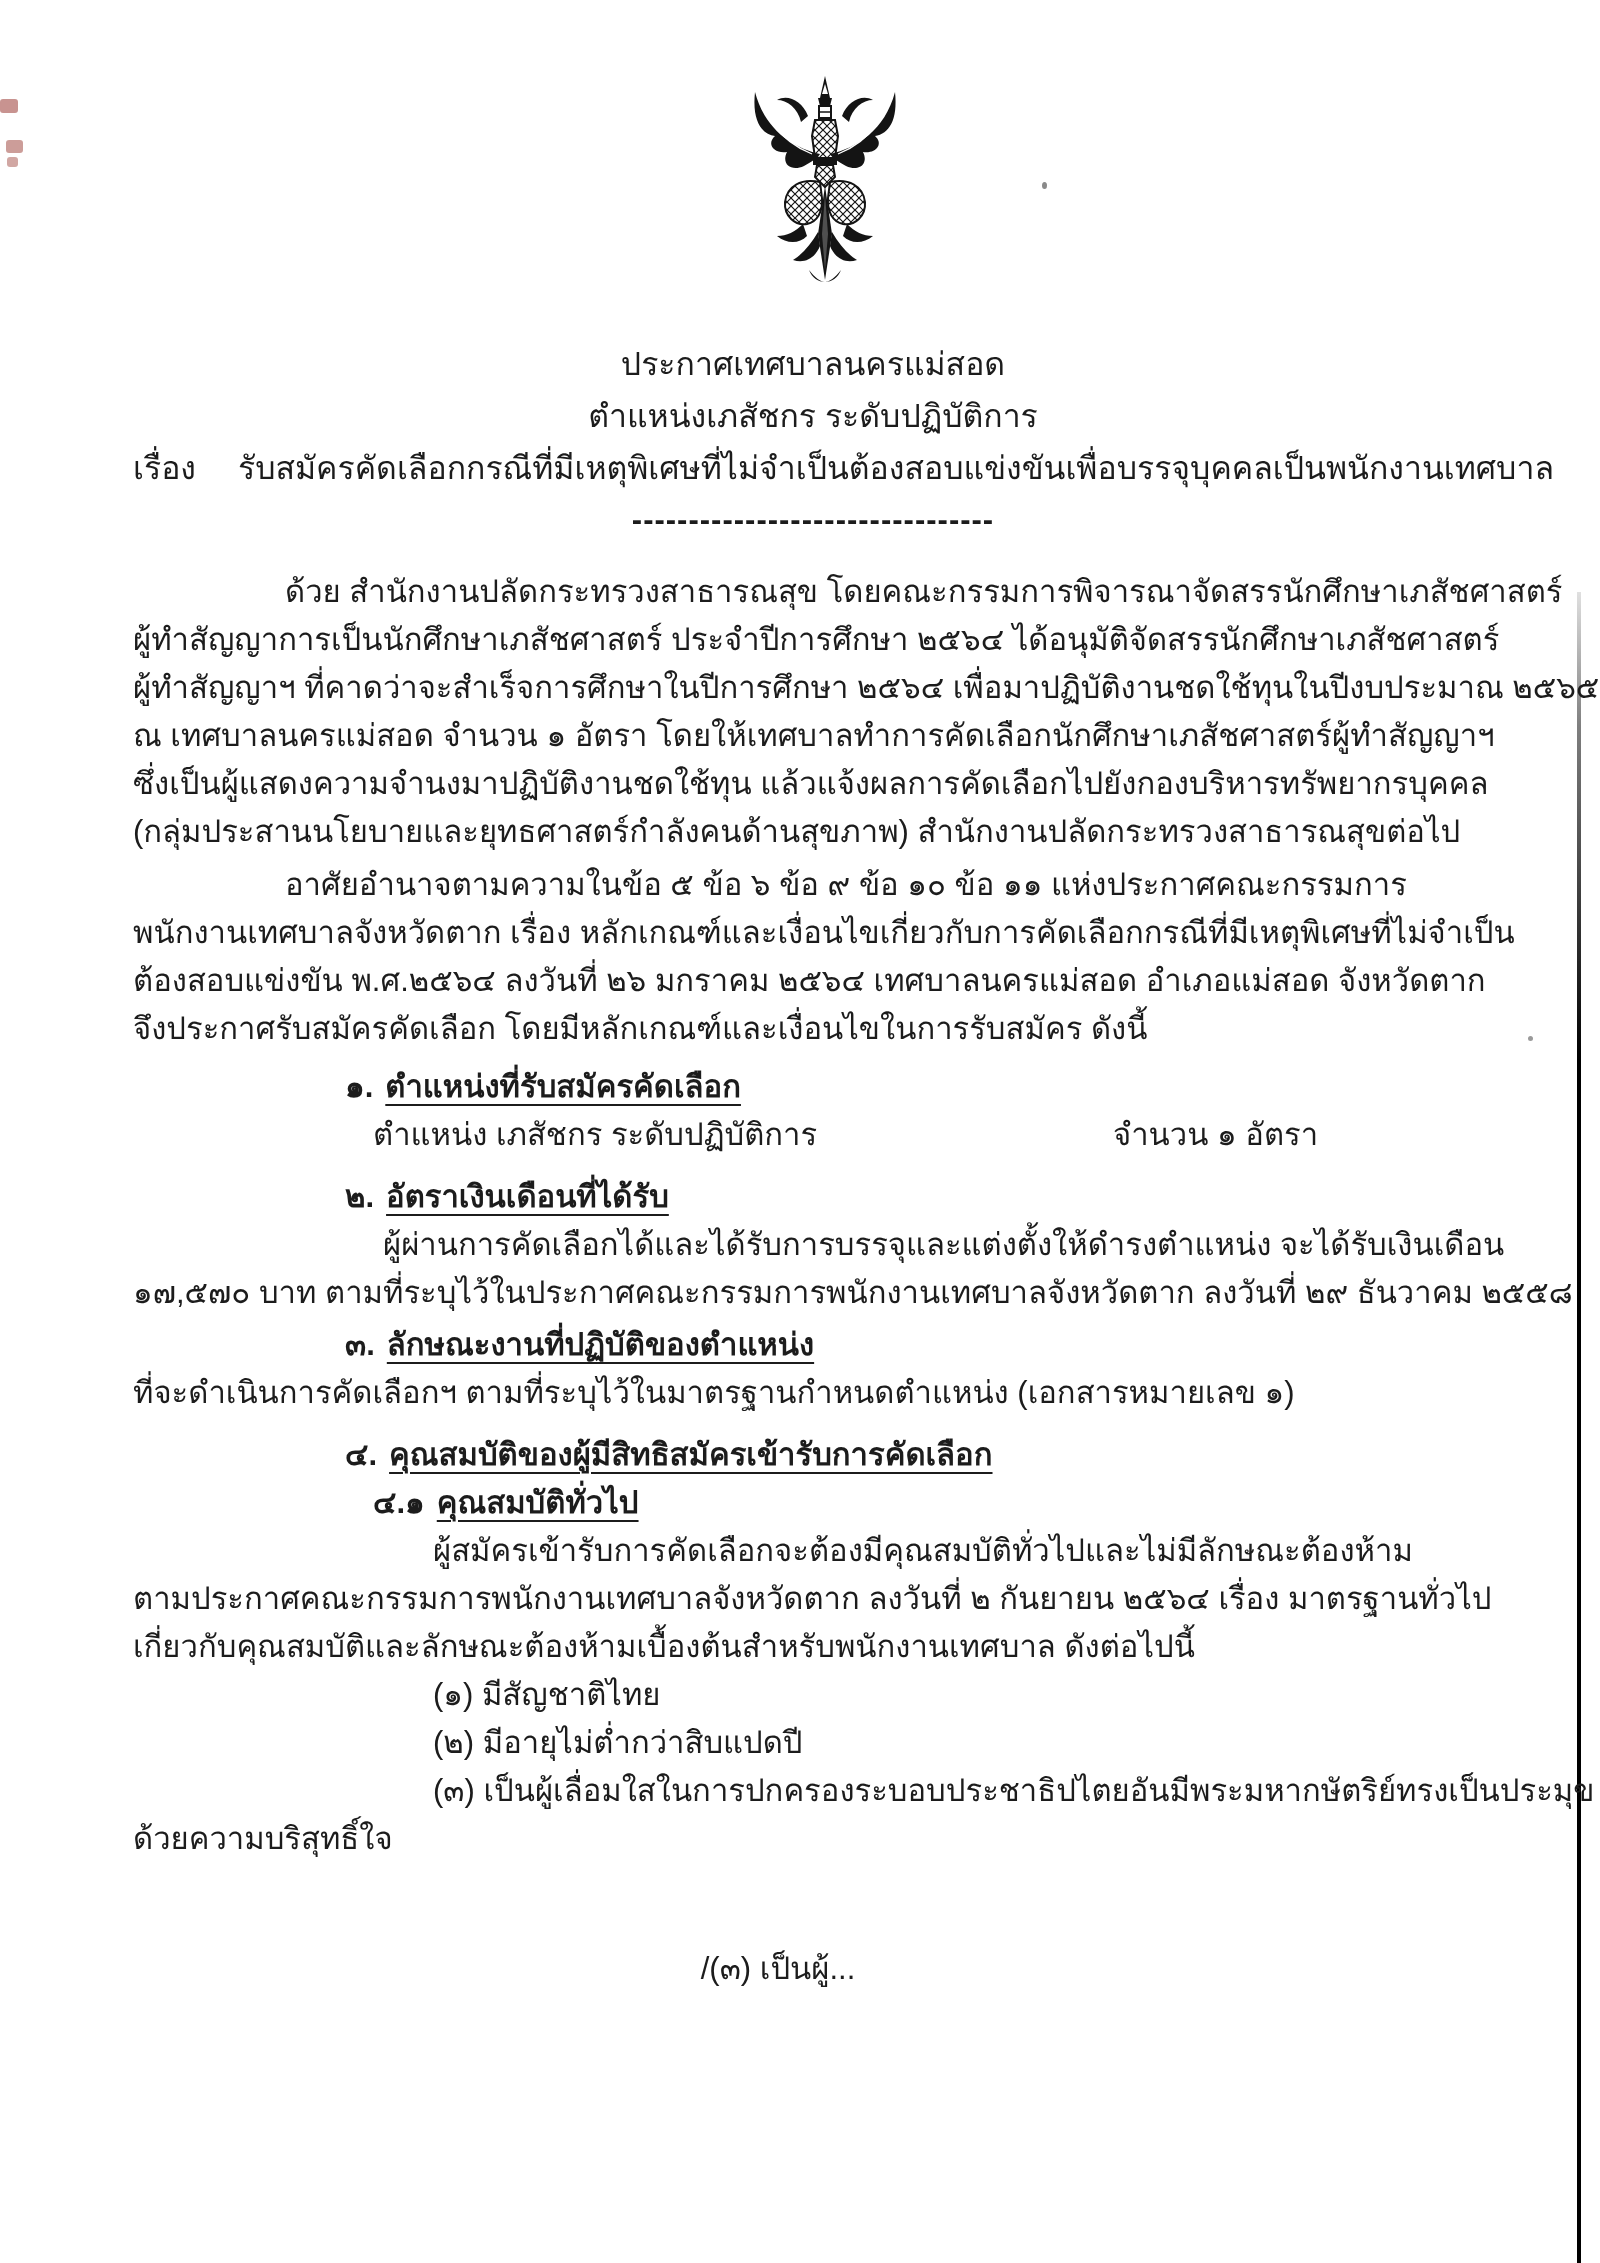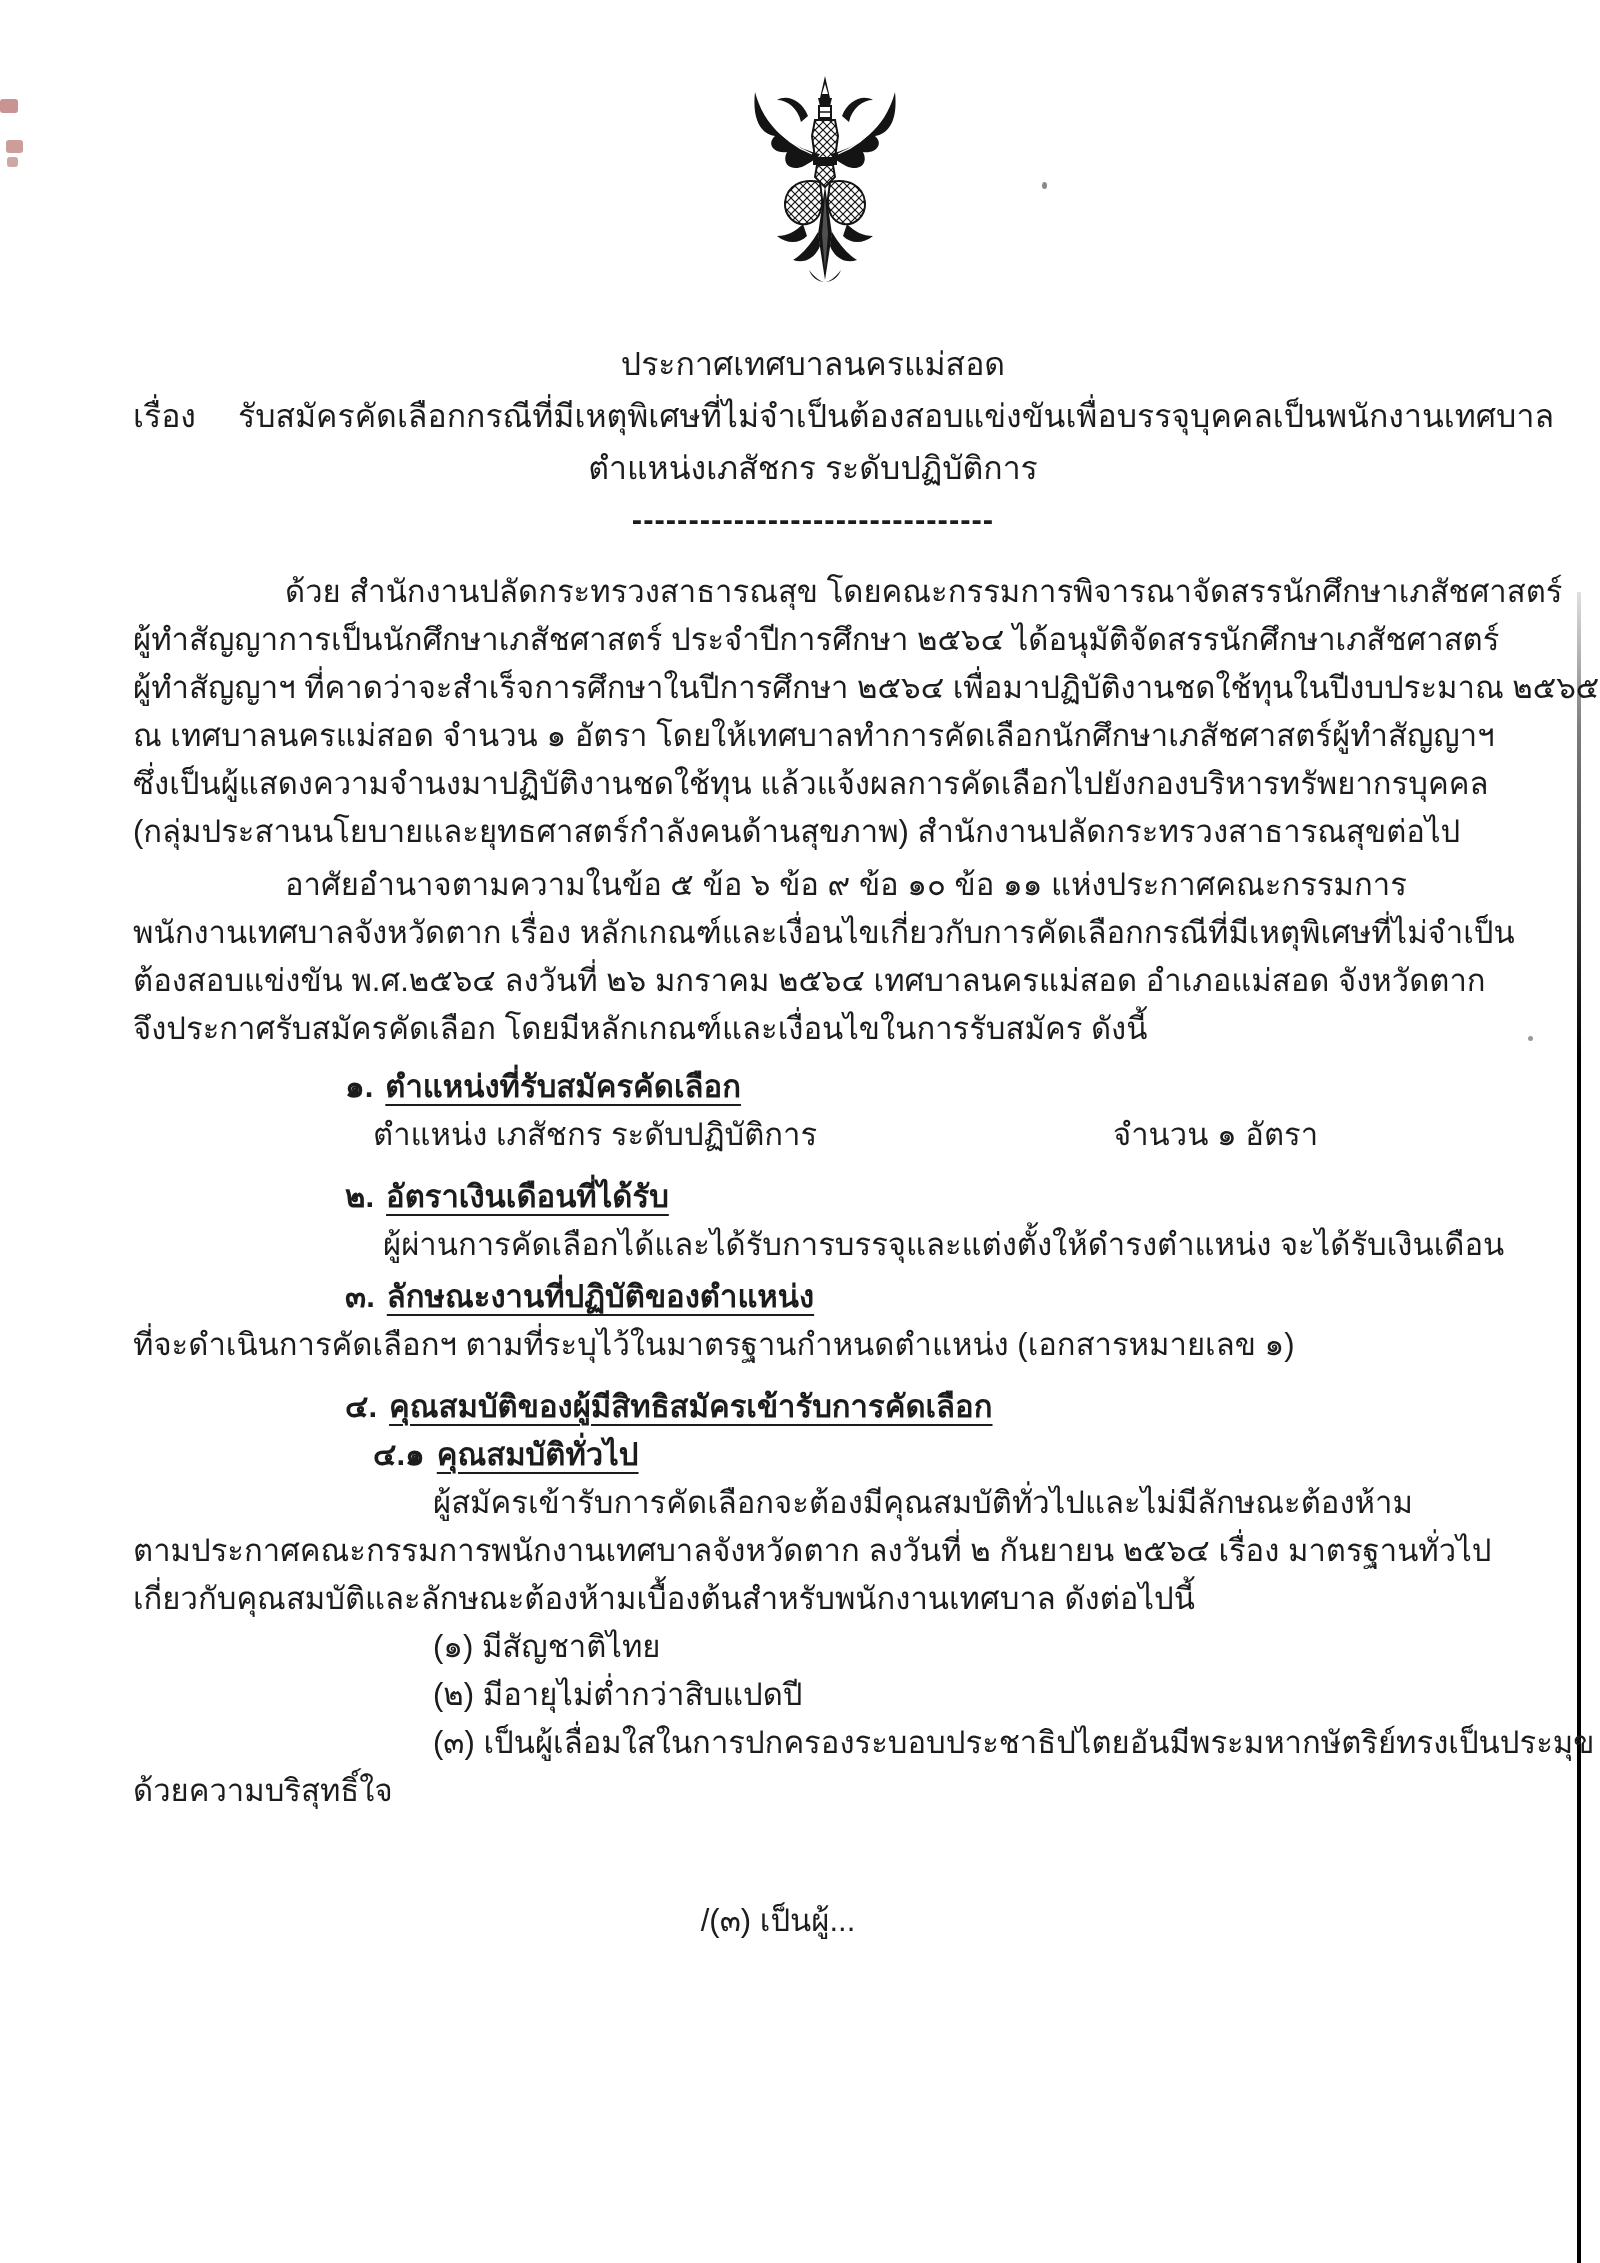--- a/index.html
+++ b/index.html
@@ -81,24 +81,24 @@
       <path d="M82 91 h16 l2 12 -10 10 -10 -10 Z" fill="url(#xh)" stroke="#141414" stroke-width="2"></path>
       <path d="M90 112 L83 160 L90 206 L97 160 Z" fill="#141414"></path>
       <path d="M90 120 L87 160 L90 196 L93 160 Z" fill="#ffffff" opacity="0.25"></path>
       <path d="M74 196 C80 204 86 208 90 208 C94 208 100 204 106 196 C100 212 80 212 74 196 Z" fill="#141414"></path>
     </svg>
   </div>
 
   <div class="content">
 
     <div class="ln t c">ประกาศเทศบาลนครแม่สอด</div>
+    <div class="ln t c">ตำแหน่งเภสัชกร  ระดับปฏิบัติการ</div>
     <div class="ln t c">
       <span>เรื่อง</span><span class="sgap"></span><span>รับสมัครคัดเลือกกรณีที่มีเหตุพิเศษที่ไม่จำเป็นต้องสอบแข่งขันเพื่อบรรจุบุคคลเป็นพนักงานเทศบาล</span>
     </div>
-    <div class="ln t c">ตำแหน่งเภสัชกร  ระดับปฏิบัติการ</div>
     <div class="ln sep">--------------------------------</div>
 
     <div class="g46">
       <div class="ln ind">ด้วย สำนักงานปลัดกระทรวงสาธารณสุข โดยคณะกรรมการพิจารณาจัดสรรนักศึกษาเภสัชศาสตร์</div>
       <div class="ln">ผู้ทำสัญญาการเป็นนักศึกษาเภสัชศาสตร์ ประจำปีการศึกษา ๒๕๖๔ ได้อนุมัติจัดสรรนักศึกษาเภสัชศาสตร์</div>
       <div class="ln">ผู้ทำสัญญาฯ ที่คาดว่าจะสำเร็จการศึกษาในปีการศึกษา ๒๕๖๔ เพื่อมาปฏิบัติงานชดใช้ทุนในปีงบประมาณ ๒๕๖๕</div>
       <div class="ln">ณ เทศบาลนครแม่สอด จำนวน ๑ อัตรา  โดยให้เทศบาลทำการคัดเลือกนักศึกษาเภสัชศาสตร์ผู้ทำสัญญาฯ</div>
       <div class="ln">ซึ่งเป็นผู้แสดงความจำนงมาปฏิบัติงานชดใช้ทุน แล้วแจ้งผลการคัดเลือกไปยังกองบริหารทรัพยากรบุคคล</div>
       <div class="ln">(กลุ่มประสานนโยบายและยุทธศาสตร์กำลังคนด้านสุขภาพ) สำนักงานปลัดกระทรวงสาธารณสุขต่อไป</div>
     </div>
@@ -115,20 +115,21 @@
     </div>
     <div class="ln pos">
       <span>ตำแหน่ง เภสัชกร  ระดับปฏิบัติการ</span>
       <span class="count">จำนวน ๑ อัตรา</span>
     </div>
 
     <div class="ln sec g14">
       <span class="no">๒.</span><span class="u">อัตราเงินเดือนที่ได้รับ</span>
     </div>
     <div class="ln ind2">ผู้ผ่านการคัดเลือกได้และได้รับการบรรจุและแต่งตั้งให้ดำรงตำแหน่ง จะได้รับเงินเดือน</div>
+    <div class="ln">๑๗,๕๗๐ บาท ตามที่ระบุไว้ในประกาศคณะกรรมการพนักงานเทศบาลจังหวัดตาก ลงวันที่ ๒๙ ธันวาคม ๒๕๕๘</div>
 
     <div class="ln sec g20">
       <span class="no">๓.</span><span class="u">ลักษณะงานที่ปฏิบัติของตำแหน่ง</span>
     </div>
     <div class="ln">ที่จะดำเนินการคัดเลือกฯ ตามที่ระบุไว้ในมาตรฐานกำหนดตำแหน่ง (เอกสารหมายเลข ๑)</div>
 
     <div class="ln sec g14">
       <span class="no">๔.</span><span class="u">คุณสมบัติของผู้มีสิทธิสมัครเข้ารับการคัดเลือก</span>
     </div>
     <div class="ln sub g6">

